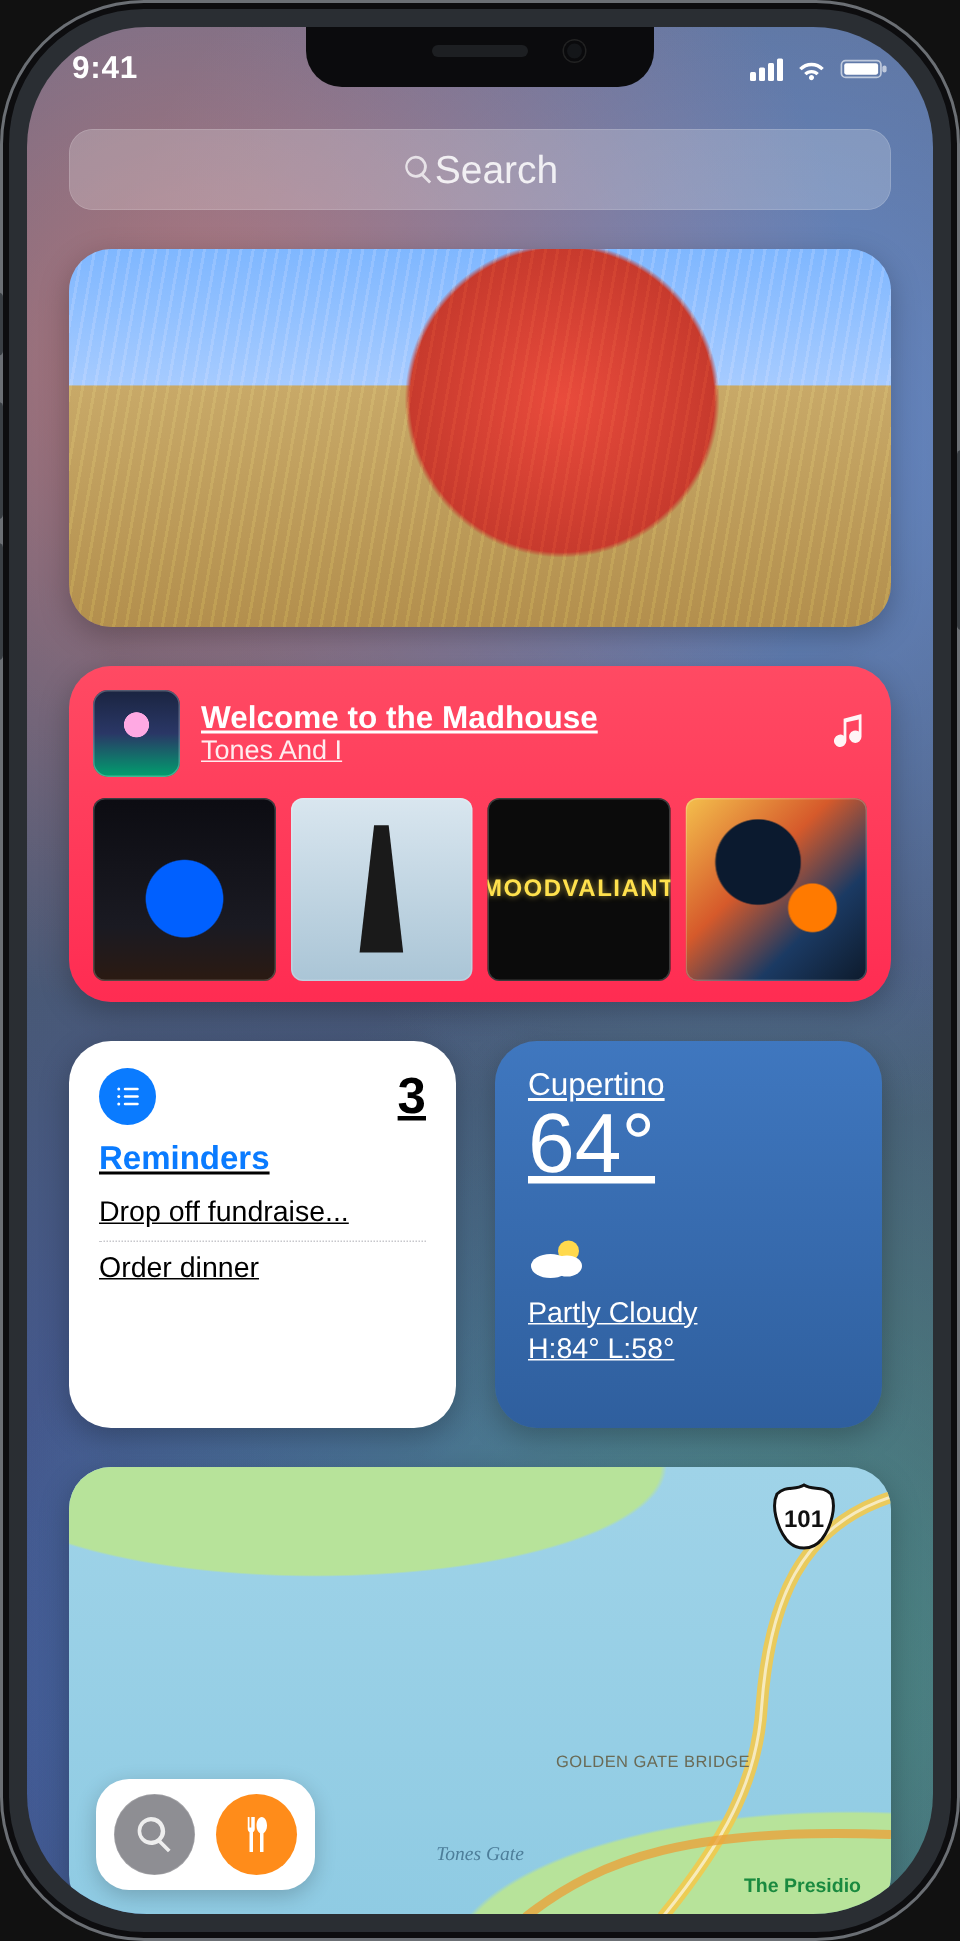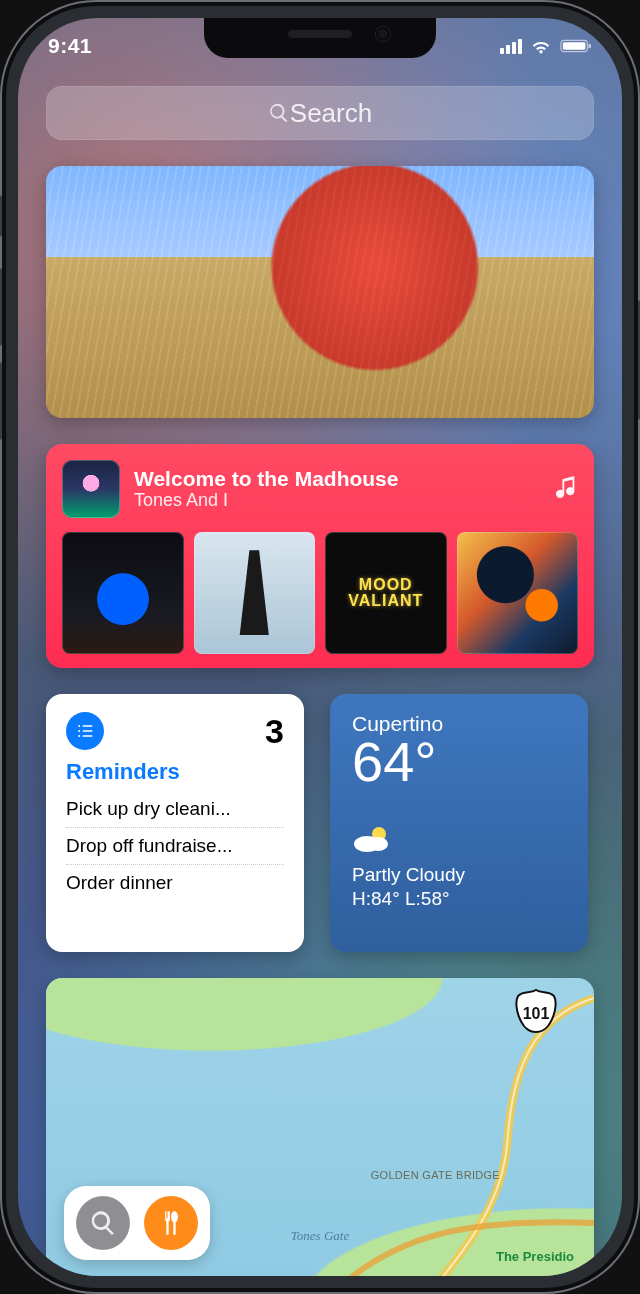--- a/index.html
+++ b/index.html
@@ -62,21 +62,21 @@
 
 .search {
   height: 54px; border-radius: 16px; background: rgba(255,255,255,.22);
   display:flex; align-items:center; justify-content:center; 
   color: rgba(255,255,255,.85); font-size:26px; font-weight:400;
   box-shadow: inset 0 0 0 .5px rgba(255,255,255,.18);
 }
 .search svg { width:22px; height:22px; opacity:.85;}
 
 
-.widget { border-radius: 16px; margin-top: 26px; overflow:hidden; box-shadow: 0 6px 20px rgba(0,0,0,.25);}
+.widget { border-radius: 28px; margin-top: 26px; overflow:hidden; box-shadow: 0 6px 20px rgba(0,0,0,.25); text-decoration: underline;}
 .row2 { display:flex; gap:26px; margin-top:26px;}
 .row2 > .widget { margin-top:0; }
 
 
 .w-photos { height: 252px; position:relative;
   background:
     radial-gradient(circle at 60% 40%, #e94b3c 0%, #c73a2d 28%, transparent 29%),
     linear-gradient(180deg,#7fb7ff 0%, #a6cbff 36%, #c8a968 36.2%, #b38f4d 100%);
 }
 .w-photos::after{ 
@@ -104,21 +104,21 @@
 .w-music .strip { display:flex; gap:10px; margin-top:14px;}
 .w-music .tile  { flex:1; aspect-ratio:1/1; border-radius:8px; box-shadow: inset 0 0 0 1px rgba(255,255,255,.2);}
 .tile.t1{ background:
   radial-gradient(circle at 50% 55%, #0060ff 0 28%, transparent 29%),
   linear-gradient(180deg,#0c0c12 0%, #1a1a22 70%, #2b1a12 100%);}
 .tile.t2{ background:
   linear-gradient(180deg,#d9e6ef 0%, #aac5d6 100%);}
 .tile.t2::after{content:""; display:block; width:40%; height:70%; margin:15% auto 0;
   background:#1a1a1a; clip-path: polygon(40% 0,60% 0,80% 100%,20% 100%);}
 .tile.t3{ background:#0b0b0b; position:relative; overflow:hidden;}
-.tile.t3 .txt{ position:absolute; inset:0; display:flex; flex-direction:column; align-items:center; justify-content:center;
+.tile.t3 .txt{ position:absolute; inset:0; display:flex; flex-direction:row; align-items:center; justify-content:center;
   font-family: Impact, 'Arial Black', sans-serif; font-weight:900; letter-spacing:1px;
   color:#ffe14d; font-size:16px; line-height:1; text-shadow:0 0 4px rgba(255,225,80,.6);}
 .tile.t4{ background:
   radial-gradient(circle at 40% 35%, #0b1a2f 0 26%, transparent 27%),
   radial-gradient(circle at 70% 60%, #ff7a00 0 14%, transparent 15%),
   linear-gradient(135deg,#f4c04d 0%, #d65a2b 40%, #1b3a63 70%, #0d1a2b 100%);}
 
 
 .w-rem { width:258px; height:258px; background:#fff; color:#000; padding:18px 20px;}
 .w-rem .top{ display:flex; align-items:center; justify-content:space-between;}
@@ -264,21 +264,20 @@
                     <line x1="10" y1="12" x2="20" y2="12"></line>
                     <circle cx="5" cy="18" r="1.2" fill="#fff" stroke="none"></circle>
                     <line x1="10" y1="18" x2="20" y2="18"></line>
                   </g>
                 </svg>
             </div>
             <div class="count">3</div>
           </div>
           <div class="head">Reminders</div>
           <ul>
-            <li>Pick up dry cleani...</li>
             <li>Drop off fundraise...</li>
             <li>Order dinner</li>
           </ul>
         </div>
 
         <div class="widget w-weather">
           <div class="city">Cupertino</div>
           <div class="temp">64°</div>
           <div class="ico">
             <svg width="40" height="30" viewBox="0 0 40 30">

